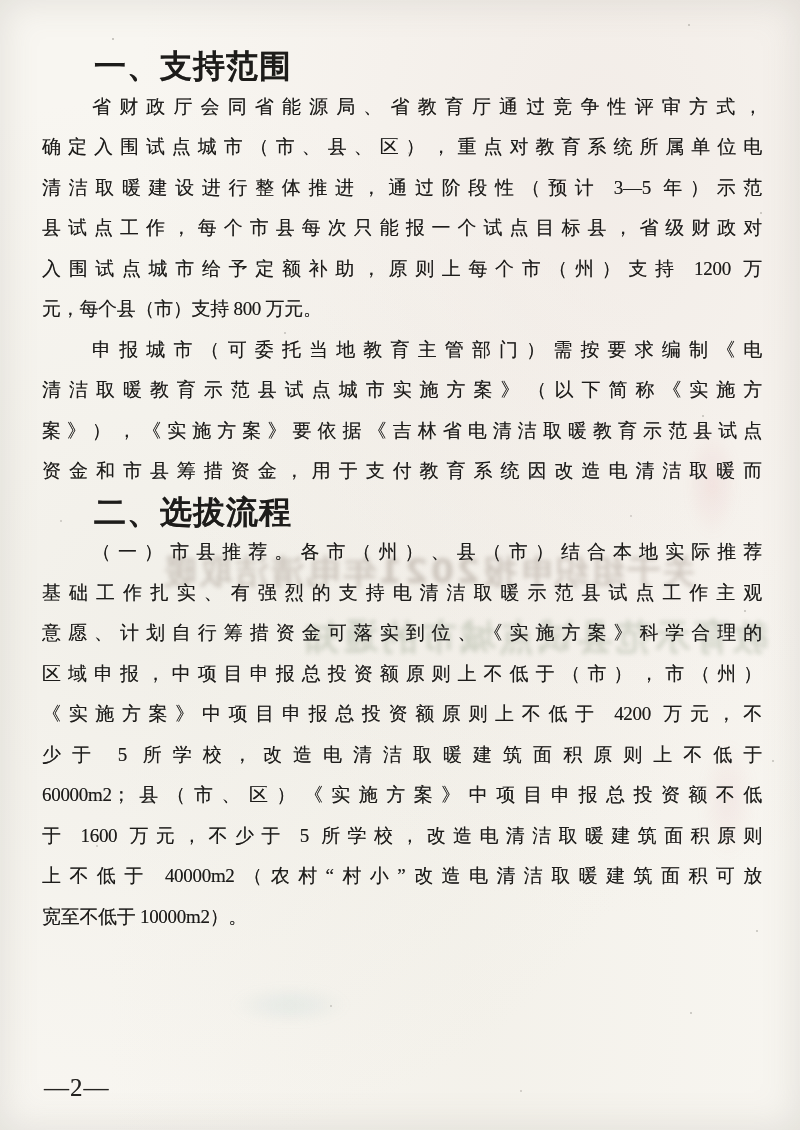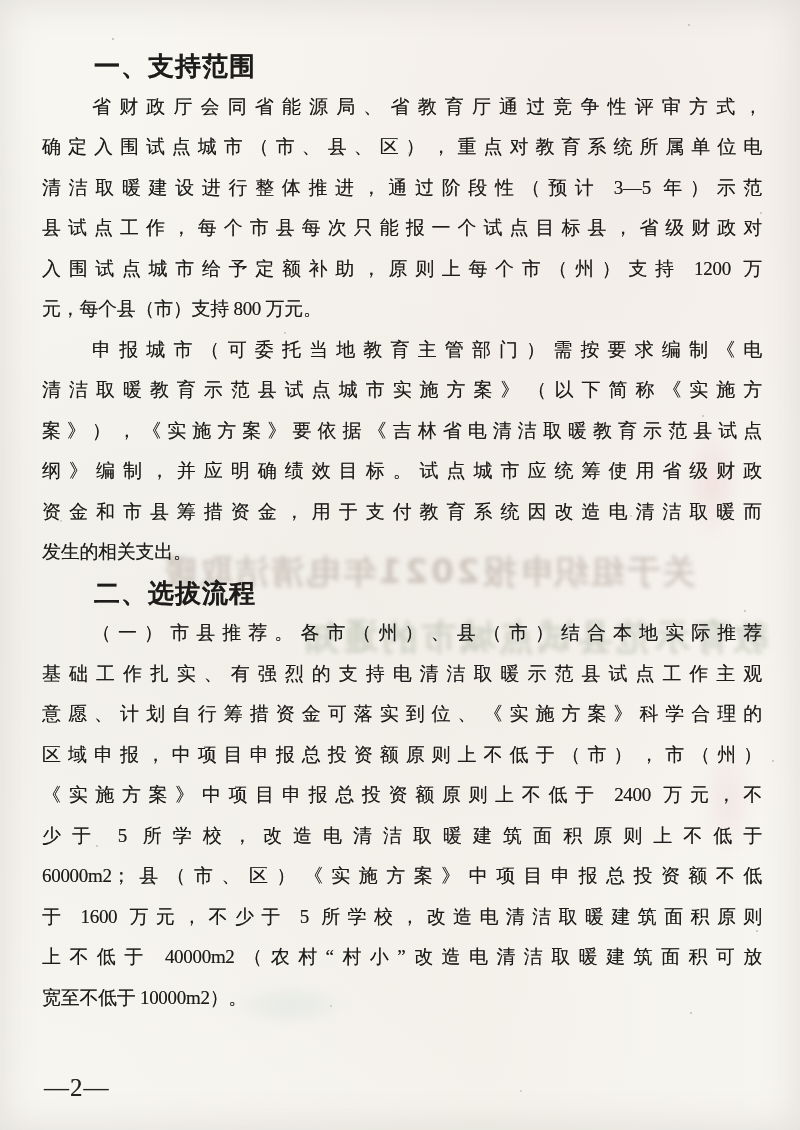--- a/index.html
+++ b/index.html
@@ -35,21 +35,21 @@
     height:40.5px;line-height:40.5px;
     font-size:19px;letter-spacing:-0.3px;
     overflow:hidden;
     text-shadow:0 0 .5px rgba(20,20,20,.55);
   }
   .j{text-align:justify;text-align-last:justify;}
   .end{text-align:center;text-align-last:left;}
   .in{text-indent:50px;}
   .h{
     font-family:"DejaVu Sans","Liberation Sans",sans-serif;
-    font-weight:bold;font-size:26px;letter-spacing:1px;
+    font-weight:bold;font-size:32px;letter-spacing:1px;
     padding-left:52px;text-align:left;text-align-last:left;
   }
   .pagenum{
     position:absolute;left:44px;top:1074px;
     font-size:25px;letter-spacing:1px;color:#242320;
     text-shadow:0 0 .5px rgba(20,20,20,.5);
   }
   
   .bt{
     position:absolute;transform:scaleX(-1);
@@ -83,29 +83,27 @@
     <div class="line h">一、支持范围</div>
     <div class="line j in">省财政厅会同省能源局、省教育厅通过竞争性评审方式，</div>
     <div class="line j">确定入围试点城市（市、县、区），重点对教育系统所属单位电</div>
     <div class="line j">清洁取暖建设进行整体推进，通过阶段性（预计 3—5 年）示范</div>
     <div class="line j">县试点工作，每个市县每次只能报一个试点目标县，省级财政对</div>
     <div class="line j">入围试点城市给予定额补助，原则上每个市（州）支持 1200 万</div>
     <div class="line end">元，每个县（市）支持 800 万元。</div>
     <div class="line j in">申报城市（可委托当地教育主管部门）需按要求编制《电</div>
     <div class="line j">清洁取暖教育示范县试点城市实施方案》（以下简称《实施方</div>
     <div class="line j">案》），《实施方案》要依据《吉林省电清洁取暖教育示范县试点</div>
-    <div class="line j">纲》编制，并应明确绩效目标。试点城市应统筹使用省级财政</div>
     <div class="line j">资金和市县筹措资金，用于支付教育系统因改造电清洁取暖而</div>
-    <div class="line end">发生的相关支出。</div>
     <div class="line h">二、选拔流程</div>
     <div class="line j in">（一）市县推荐。各市（州）、县（市）结合本地实际推荐</div>
     <div class="line j">基础工作扎实、有强烈的支持电清洁取暖示范县试点工作主观</div>
     <div class="line j">意愿、计划自行筹措资金可落实到位、《实施方案》科学合理的</div>
     <div class="line j">区域申报，中项目申报总投资额原则上不低于（市），市（州）</div>
-    <div class="line j">《实施方案》中项目申报总投资额原则上不低于 2400 万元，不</div>
+    <div class="line j">《实施方案》中项目申报总投资额原则上不低于 4200 万元，不</div>
     <div class="line j">少于 5 所学校，改造电清洁取暖建筑面积原则上不低于</div>
     <div class="line j">60000m2；县（市、区）《实施方案》中项目申报总投资额不低</div>
     <div class="line j">于 1600 万元，不少于 5 所学校，改造电清洁取暖建筑面积原则</div>
     <div class="line j">上不低于 40000m2（农村“村小”改造电清洁取暖建筑面积可放</div>
     <div class="line end">宽至不低于 10000m2）。</div>
   </div>
 
   <div class="pagenum">—2—</div>
 
 </div>

